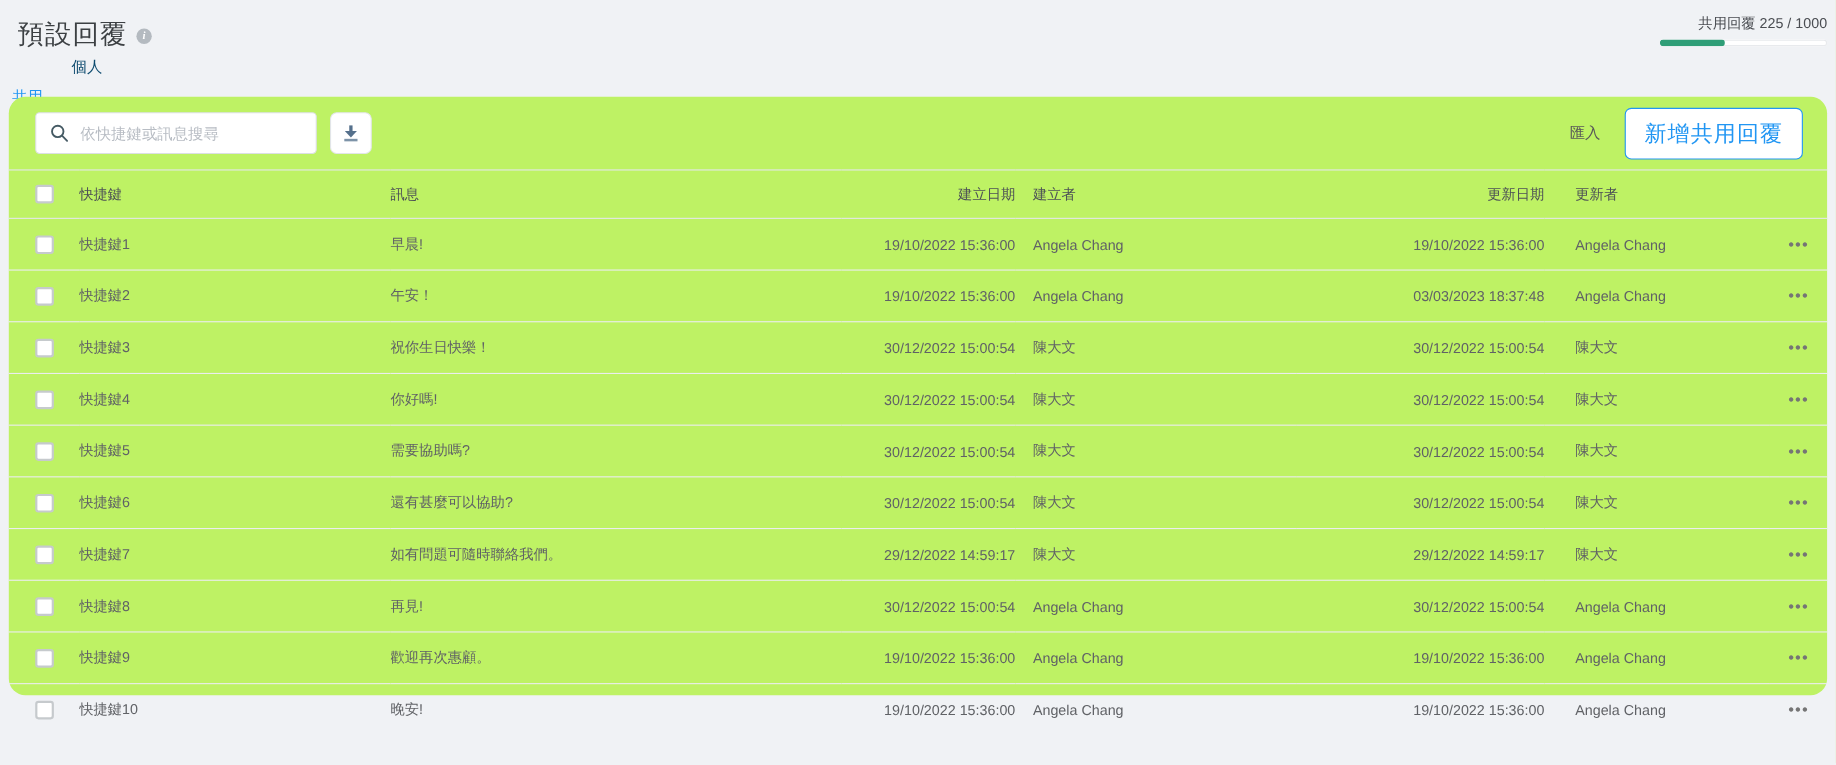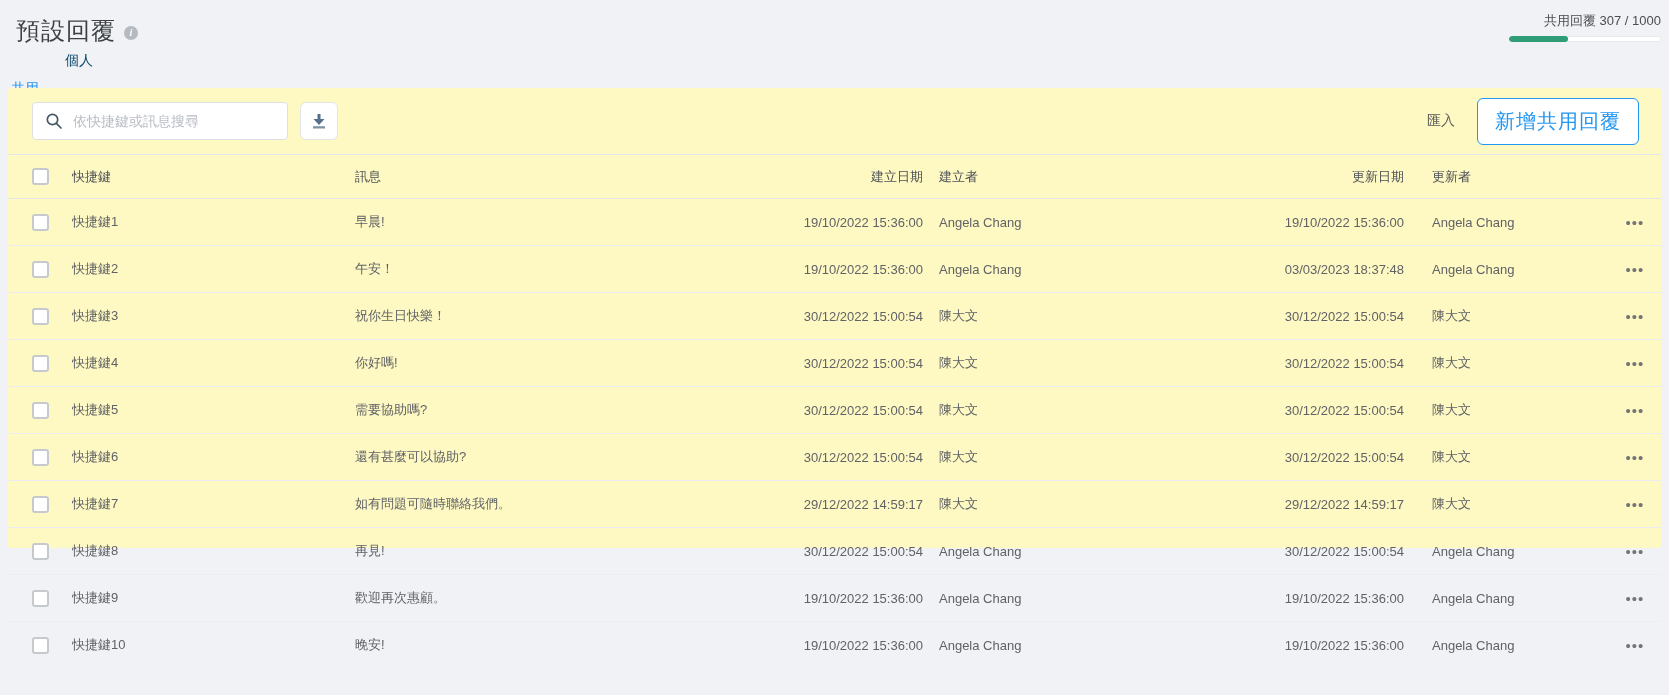--- a/index.html
+++ b/index.html
@@ -37,22 +37,22 @@
   .tabs { position: absolute; left: 9px; top: 48px; display: flex; gap: 22px; }
   .tab { font-size: 14px; color: #0c4a6e; padding: 4px 2px 12px 2px; cursor: pointer; position: relative; }
   .tab.active { color: #2196f3; margin-top: 28px; }
   .tab.active::after {
     content: ""; position: absolute; left: 0; right: 0; bottom: 0;
     height: 3px; border-radius: 2px; background: #2196f3;
   }
 
   
   .card {
-    position: absolute; left: 8px; top: 88px; width: 1653px; height: 460px;
-    background: #fef9c3; border-radius: 3px;
+    position: absolute; left: 8px; top: 88px; width: 1653px; height: 544px;
+    background: #bef264; border-radius: 15px;
   }
 
   
   .toolbar { height: 66px; display: flex; align-items: center; padding: 0 22px 0 24px; }
   .search-box {
     width: 256px; height: 38px; border: 1px solid #dcdfe3; border-radius: 4px;
     display: flex; align-items: center; padding: 0 12px; gap: 10px; background: #fff;
   }
   .search-box input {
     border: none; outline: none; flex: 1; font-size: 14px; color: #444;
@@ -98,21 +98,21 @@
 </style>
 </head>
 <body>
 
 <div class="page-header">
   <div class="title-row">
     <span class="page-title">預設回覆</span>
     <span class="info-icon">i</span>
   </div>
   <div class="usage">
-    <div class="usage-label">共用回覆 307 / 1000</div>
+    <div class="usage-label">共用回覆 225 / 1000</div>
     <div class="usage-track">
       <div class="usage-fill" style="width: 39.1%;"></div>
     </div>
   </div>
   <div class="tabs">
     <div class="tab active">共用</div>
     <div class="tab">個人</div>
   </div>
 </div>
 

